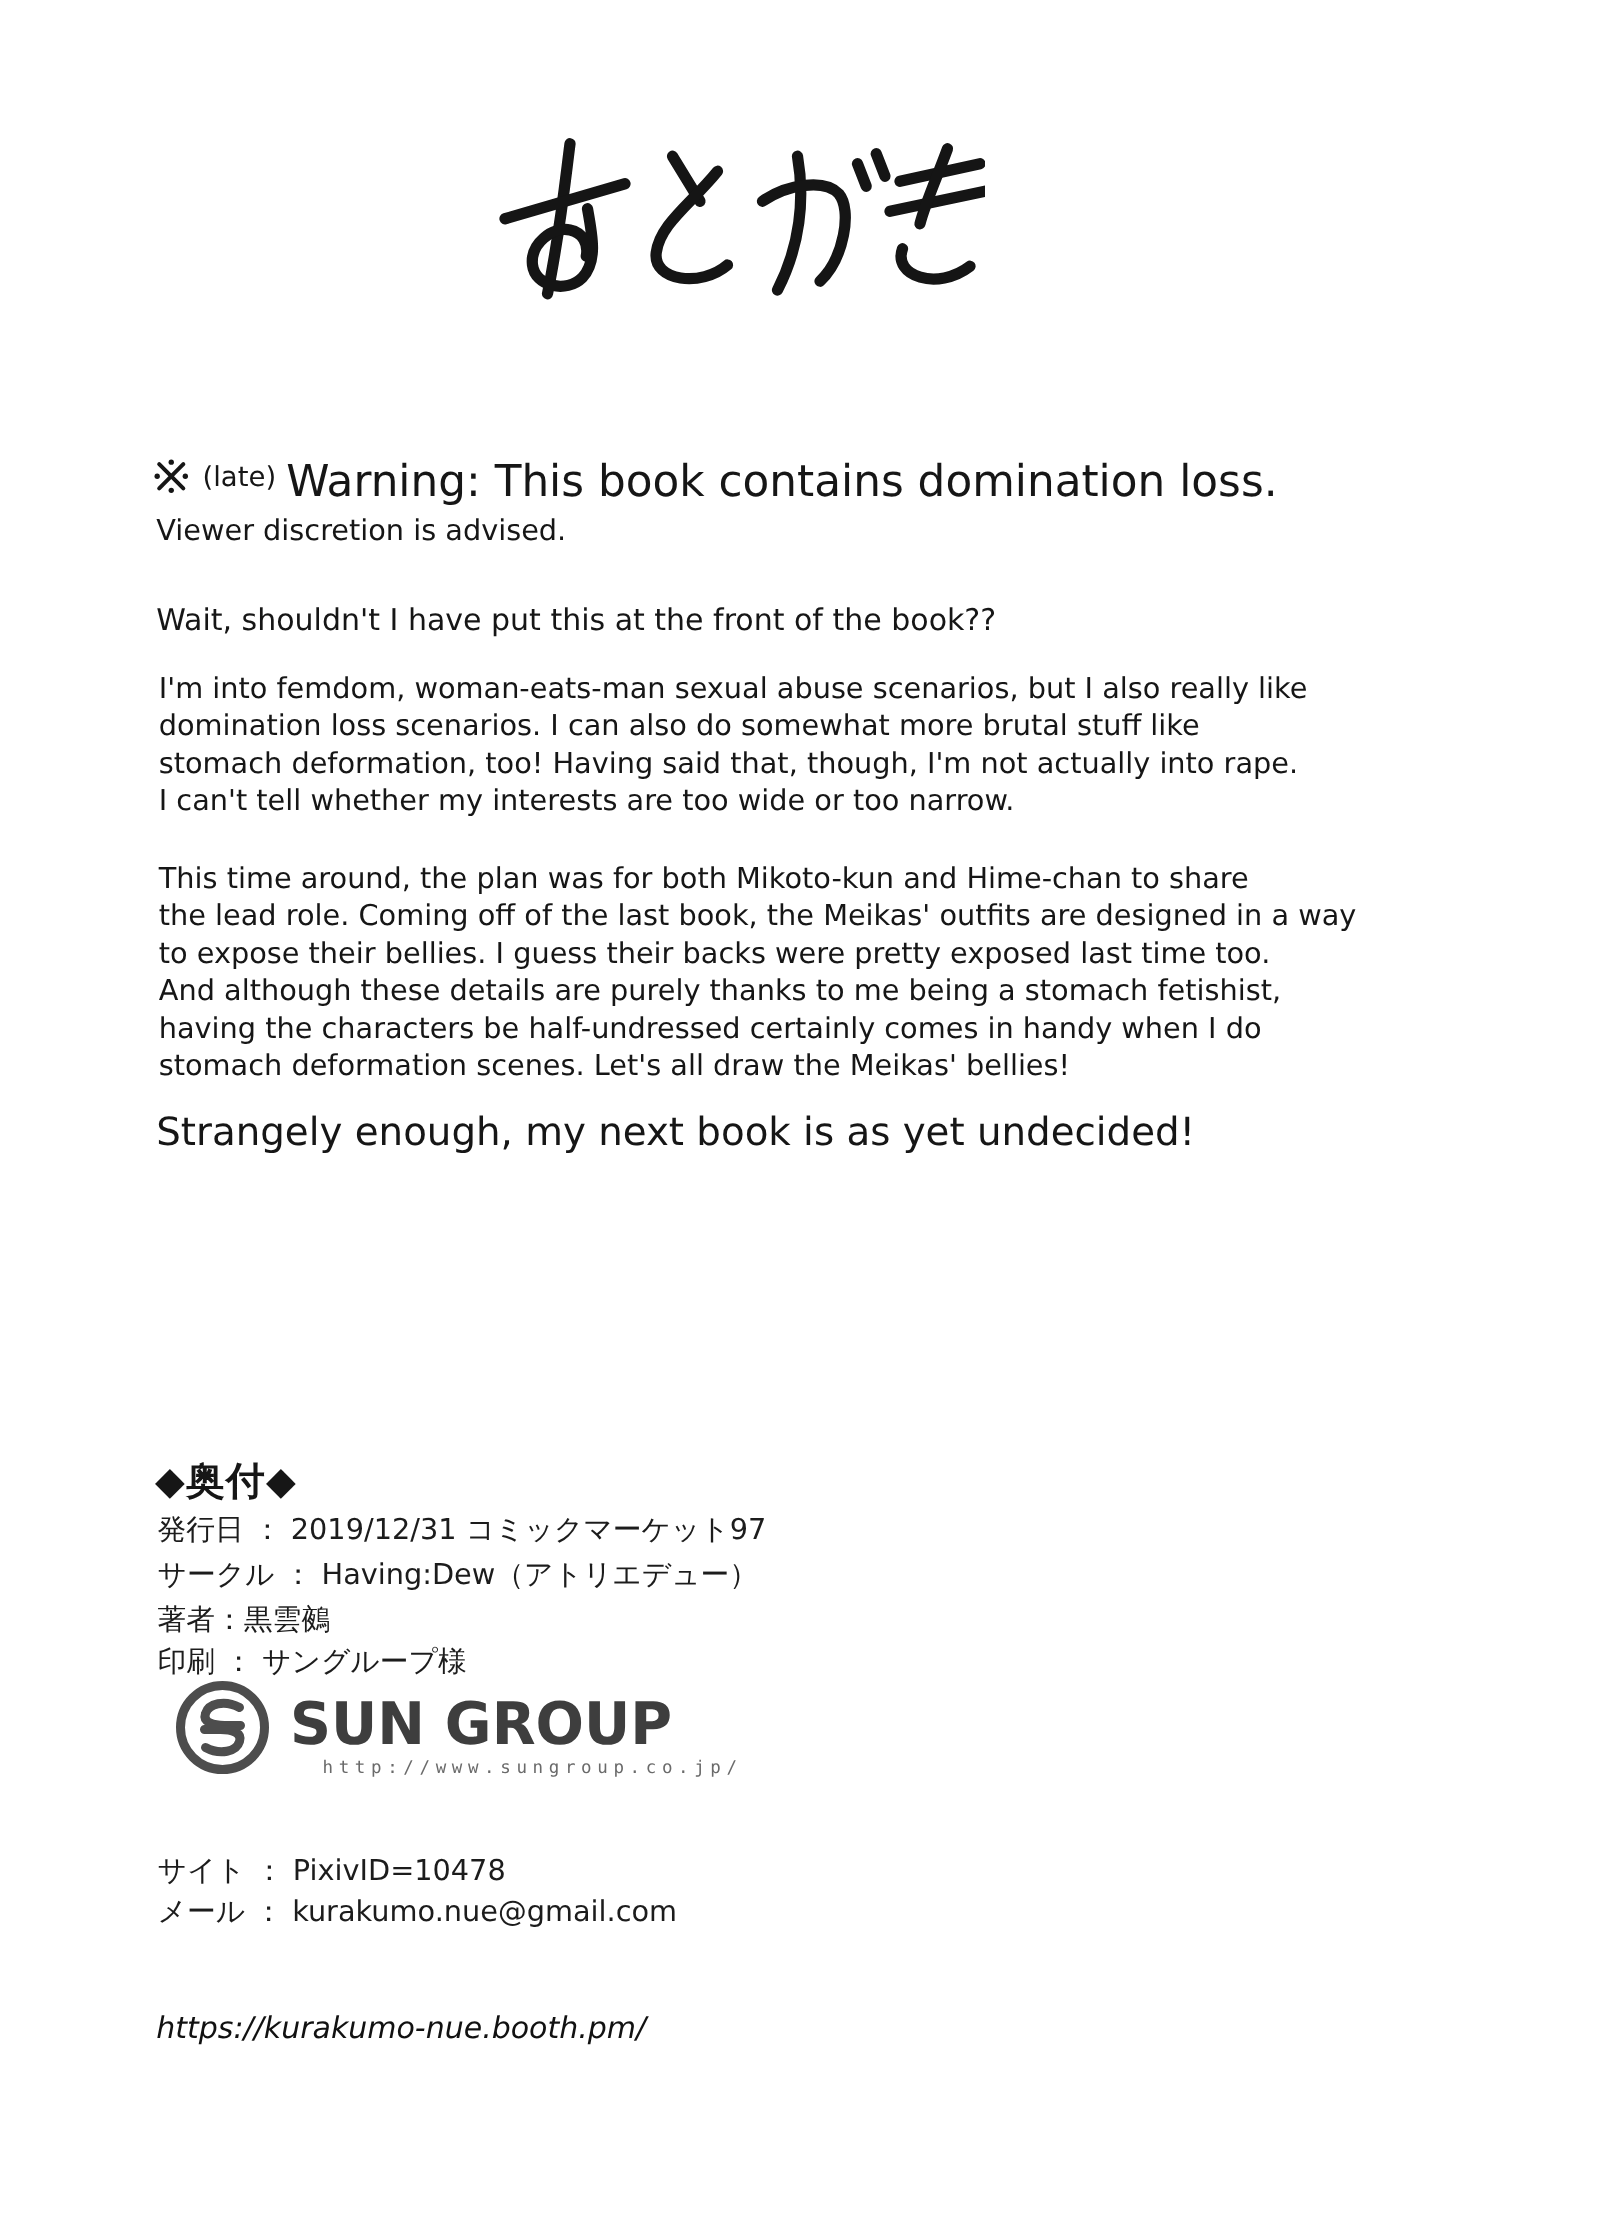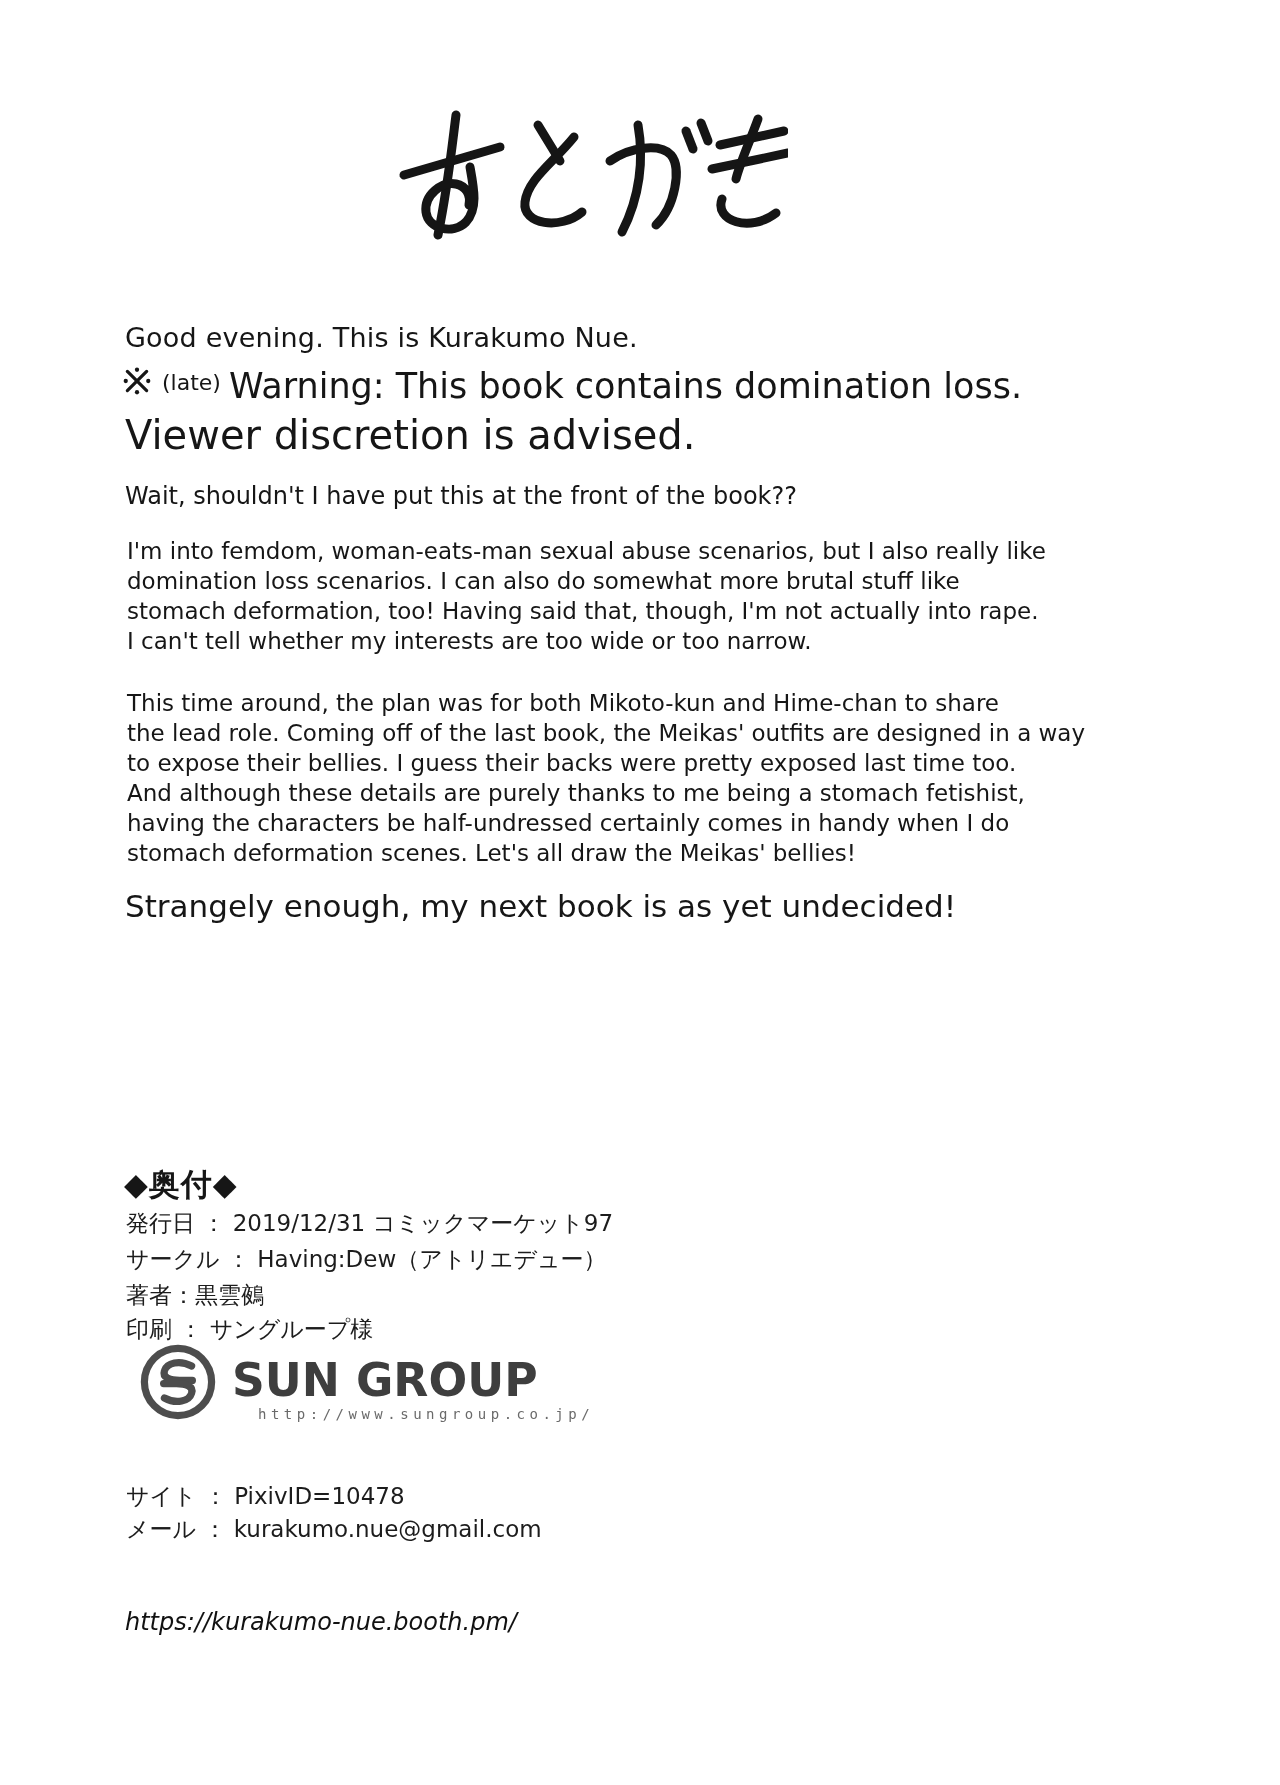--- a/index.html
+++ b/index.html
@@ -26,21 +26,21 @@
     font-size: 27px; letter-spacing: 0.2px;
   }
   .warn1 {
     position: absolute; top: 366px; left: 122px;
     font-size: 35px; display: flex; align-items: flex-start; white-space: nowrap;
   }
   .warn1 .refmark { margin-right: 10px; display: inline-flex; }
   .warn1 .late { font-size: 22px; margin-right: 8px; position: relative; top: 4px; }
   .warn2 {
     position: absolute; top: 412px; left: 125px;
-    font-size: 40px;
+    font-size: 23px;
   }
   .aside-line {
     position: absolute; top: 482px; left: 125px;
     font-size: 24px;
   }
   .para { position: absolute; left: 127px; font-size: 23px; line-height: 30px; }
   .para1 { top: 536px; }
   .para2 { top: 688px; }
   .closing {
     position: absolute; top: 888px; left: 125px; font-size: 31px; text-align: right;
@@ -115,21 +115,20 @@
       <path d="M 288,20 L 295,38"></path>
       <path d="M 303,12 L 310,30"></path>
 
       <path d="M 322,34 L 386,20"></path>
       <path d="M 314,58 L 390,42"></path>
       <path d="M 360,8 C 352,30 342,52 338,68"></path>
       <path d="M 324,88 C 316,110 352,122 378,102"></path>
     </svg>
   </div>
 
-  <p class="greeting">Good evening. This is Kurakumo Nue.</p>
 
   <div class="warn1">
     <span class="refmark">
       <svg width="30" height="30" viewBox="0 0 28 28" stroke="#161616" stroke-width="3" stroke-linecap="round" fill="#161616">
         <line x1="5" y1="5" x2="23" y2="23"></line>
         <line x1="23" y1="5" x2="5" y2="23"></line>
         <circle cx="14" cy="3.5" r="2" stroke="none"></circle>
         <circle cx="14" cy="24.5" r="2" stroke="none"></circle>
         <circle cx="3.5" cy="14" r="2" stroke="none"></circle>
         <circle cx="24.5" cy="14" r="2" stroke="none"></circle>

